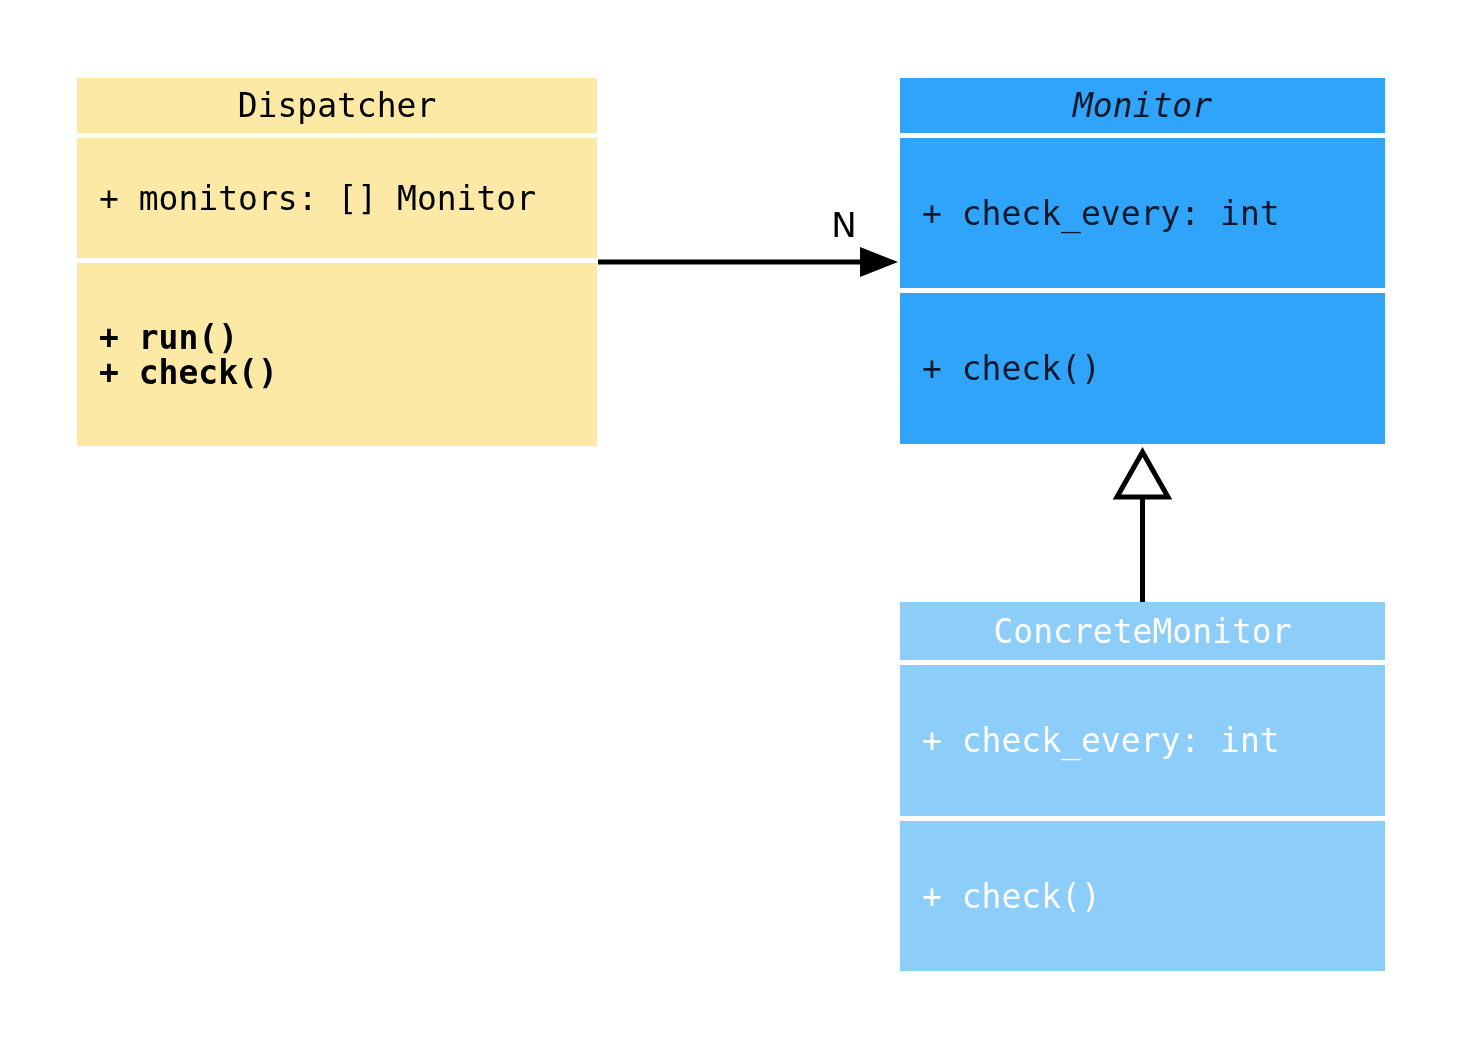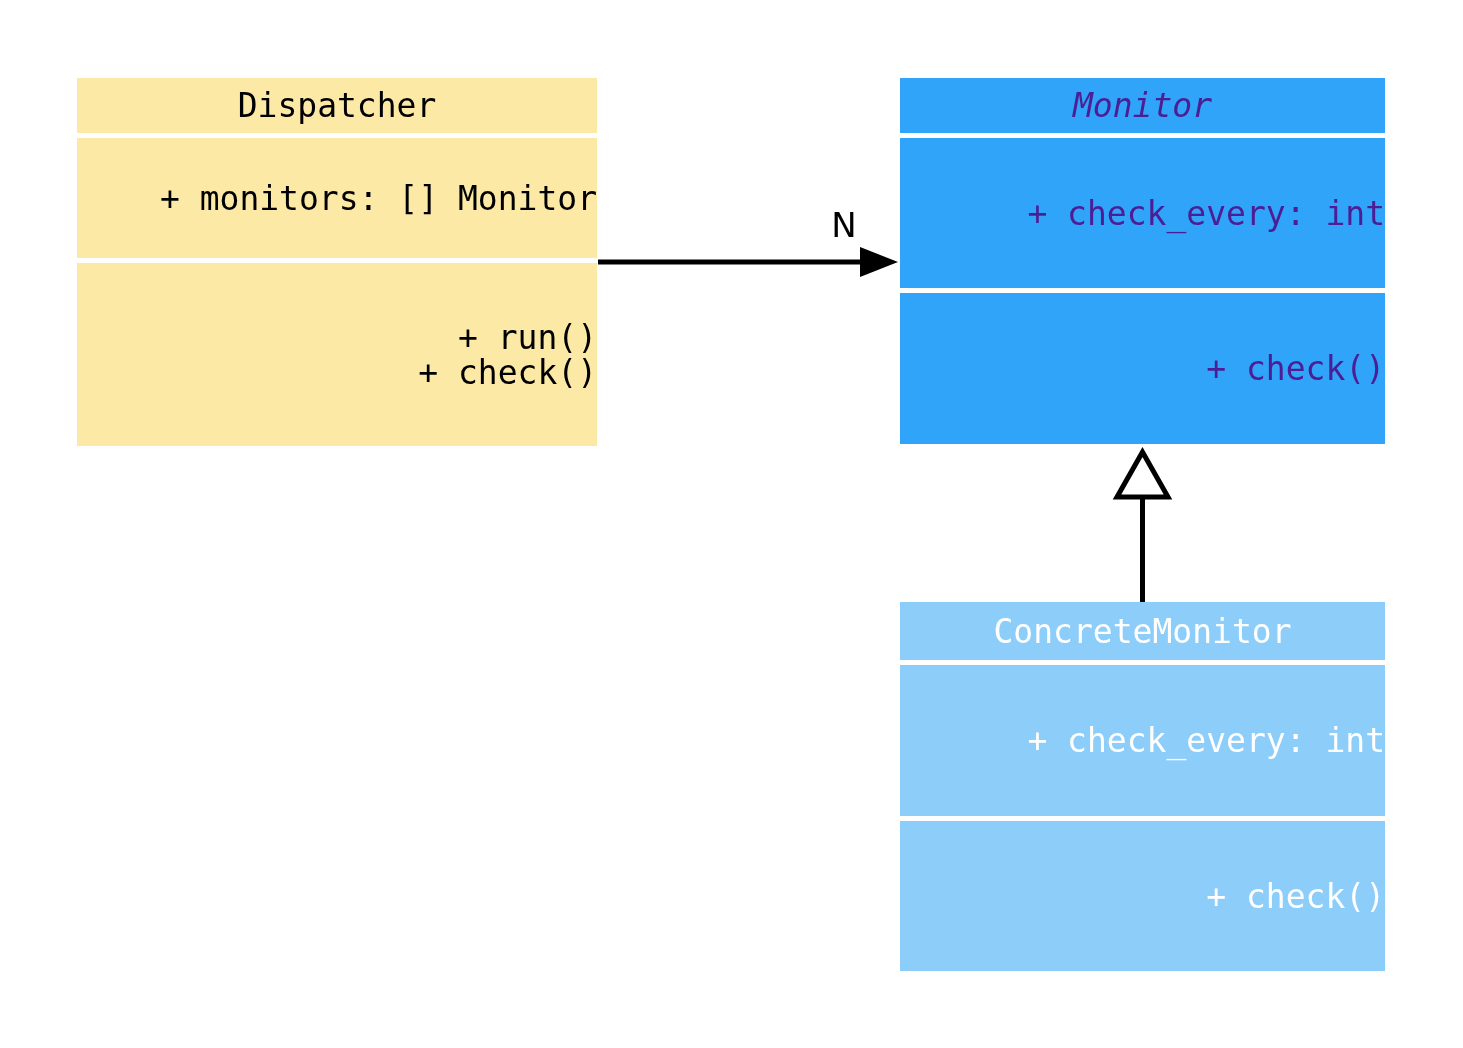--- a/index.html
+++ b/index.html
@@ -20,39 +20,38 @@
     position: absolute;
     display: flex;
     flex-direction: column;
     gap: 5px;
     font-size: 33px;
   }
   .sec {
     display: flex;
     flex-direction: column;
     justify-content: center;
-    align-items: flex-end;
   }
   .sec.title {
     align-items: center;
     flex: 0 0 auto;
   }
   .sec .line {
     line-height: 35px;
     white-space: pre;
     padding-left: 22px;
   }
   .sec.title .line {
     padding-left: 0;
   }
   
   .box-dispatcher { left: 77px; top: 78px; width: 520px; height: 368px; }
   .box-dispatcher .title   { height: 55px; }
   .box-dispatcher .attrs   { height: 120px; }
-  .box-dispatcher .methods { flex: 1 1 auto; }
+  .box-dispatcher .methods { flex: 1 1 auto; font-weight: bold; }
   
   .box-monitor { left: 900px; top: 78px; width: 485px; height: 366px; }
   .box-monitor .title   { height: 55px; }
   .box-monitor .attrs   { height: 150px; }
   .box-monitor .methods { flex: 1 1 auto; }
   
   .box-concrete { left: 900px; top: 602px; width: 485px; height: 369px; }
   .box-concrete .title   { height: 58px; }
   .box-concrete .attrs   { height: 151px; }
   .box-concrete .methods { flex: 1 1 auto; }
@@ -88,21 +87,21 @@
     </div>
     <div class="sec attrs" style="background-color: rgb(251, 233, 165);">
       <div class="line">+ monitors: [] Monitor</div>
     </div>
     <div class="sec methods" style="background-color: rgb(251, 233, 165);">
       <div class="line">+ run()</div>
       <div class="line">+ check()</div>
     </div>
   </div>
 
-  <div class="class-box box-monitor" style="color: #4c1d95;">
+  <div class="class-box box-monitor" style="color: #0f172a;">
     <div class="sec title" style="background-color: rgb(47, 164, 248);">
       <div class="line" style="font-style: italic;">Monitor</div>
     </div>
     <div class="sec attrs" style="background-color: rgb(47, 164, 248);">
       <div class="line">+ check_every: int</div>
     </div>
     <div class="sec methods" style="background-color: rgb(47, 164, 248);">
       <div class="line">+ check()</div>
     </div>
   </div>

